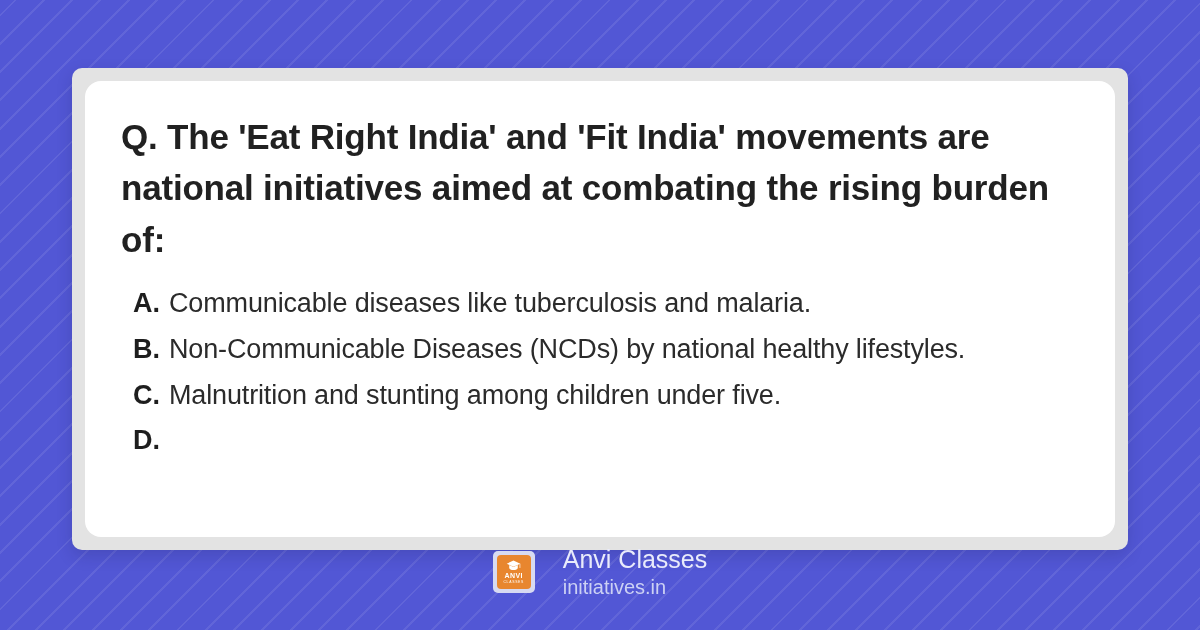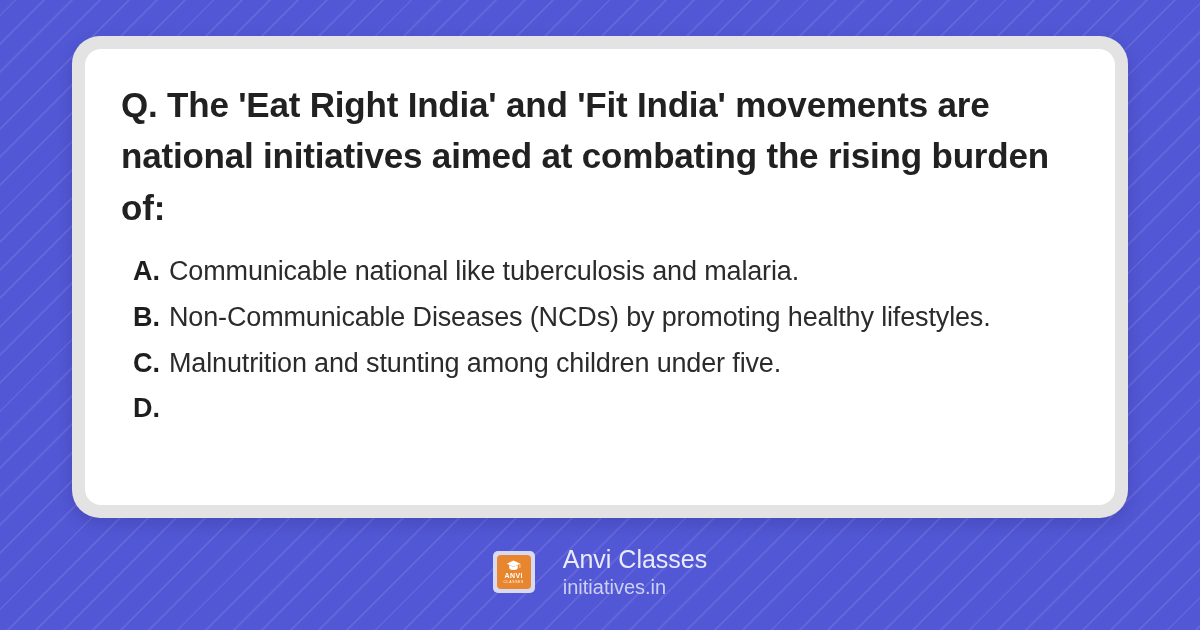--- a/index.html
+++ b/index.html
@@ -29,25 +29,25 @@
     position: absolute;
     inset: 0;
     width: 1200px;
     height: 630px;
   }
 
   
   .card-frame {
     position: absolute;
     left: 72px;
-    top: 36px;
+    top: 68px;
     width: 1056px;
     height: 482px;
     background: #e3e3e3;
-    border-radius: 28px;
+    border-radius: 10px;
     box-shadow: 0 6px 16px rgba(30, 30, 80, 0.18);
   }
 
   .card-inner {
     position: absolute;
     left: 13px;
     top: 13px;
     right: 13px;
     bottom: 13px;
     background: #ffffff;
@@ -180,26 +180,26 @@
 
   <div class="card-frame">
     <div class="card-inner">
 
       <div class="question">Q. The 'Eat Right India' and 'Fit India' movements are national initiatives aimed at combating the rising burden of:</div>
 
       <div class="options">
 
         <div class="option-row">
           <span class="option-letter">A.</span>
-          <span class="option-text">Communicable national like tuberculosis and malaria.</span>
+          <span class="option-text">Communicable diseases like tuberculosis and malaria.</span>
         </div>
 
         <div class="option-row">
           <span class="option-letter">B.</span>
-          <span class="option-text">Non-Communicable Diseases (NCDs) by promoting healthy lifestyles.</span>
+          <span class="option-text">Non-Communicable Diseases (NCDs) by national healthy lifestyles.</span>
         </div>
 
         <div class="option-row">
           <span class="option-letter">C.</span>
           <span class="option-text">Malnutrition and stunting among children under five.</span>
         </div>
 
         <div class="option-row">
           <span class="option-letter">D.</span>
         </div>

